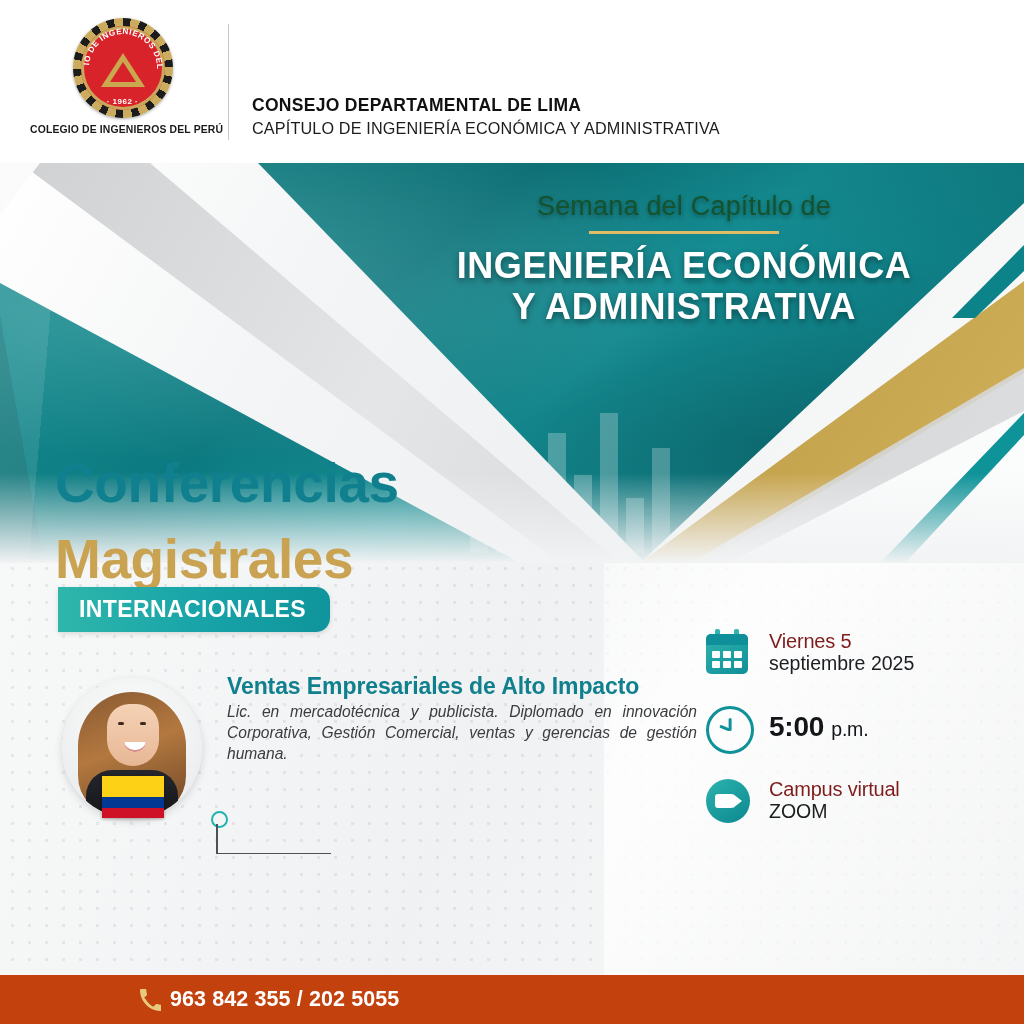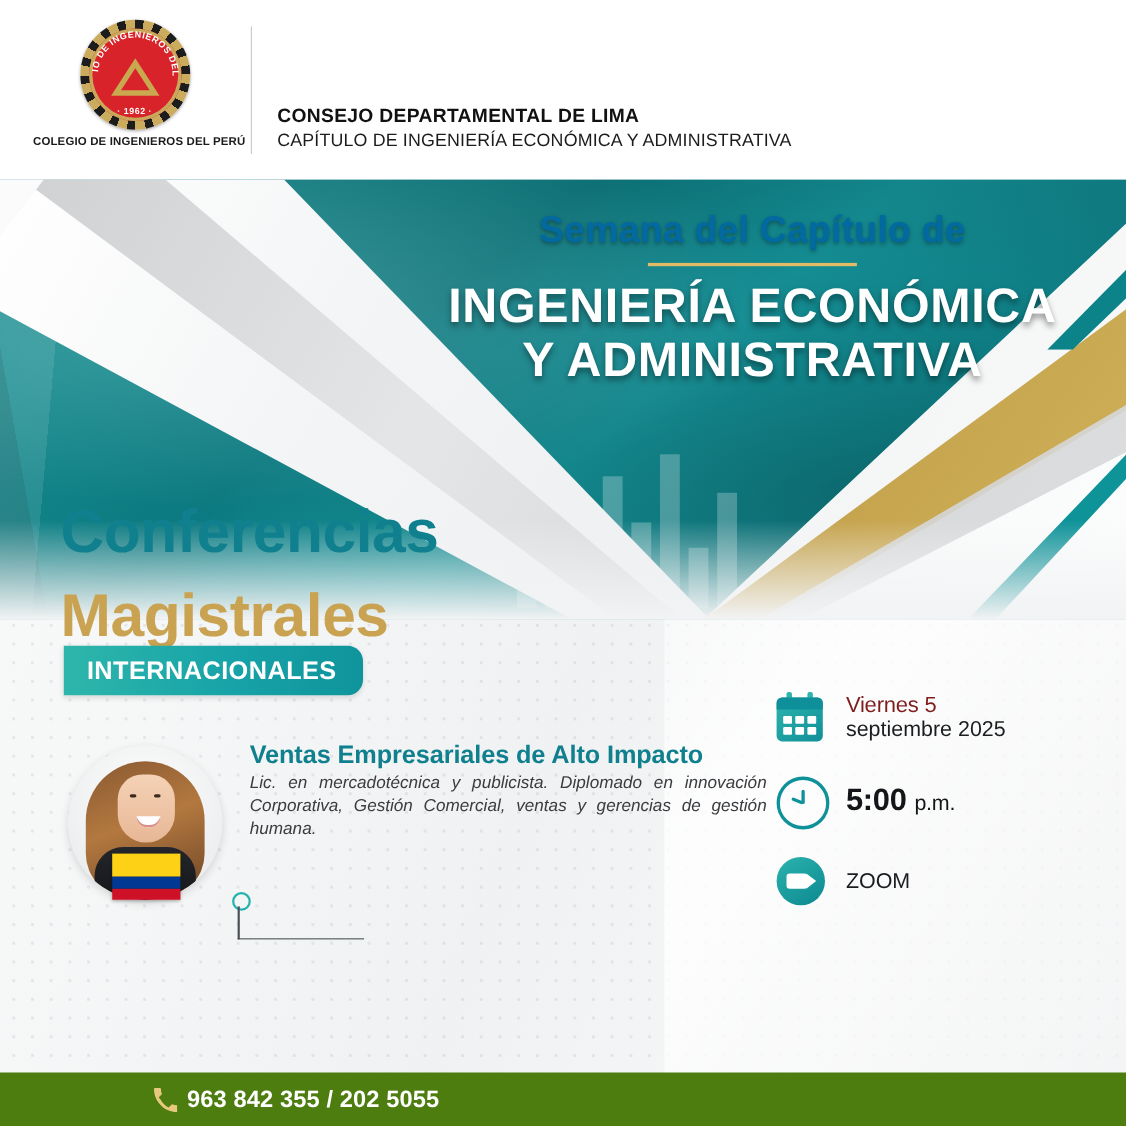--- a/index.html
+++ b/index.html
@@ -120,24 +120,24 @@
     clip-path:polygon(1024px 82px, 1024px 108px, 975px 155px, 952px 155px);
   }
   .hero-fade-bottom{
     position:absolute;left:0;bottom:0;width:1024px;height:90px;
     background:linear-gradient(180deg,rgba(242,243,244,0),rgba(242,243,244,1));
     pointer-events:none;
   }
 
   
   .hero-text{position:absolute;left:404px;top:192px;width:560px;text-align:center;z-index:12;}
-  .semana{font-size:34px;font-weight:bold;color:#0369a1;letter-spacing:.2px;
+  .semana{font-size:27px;font-weight:normal;color:#14532d;letter-spacing:.2px;
           text-shadow:0 2px 4px rgba(0,0,0,.35);line-height:1.05;}
   .rule{width:190px;height:3px;background:#e1bb66;margin:11px auto 12px;}
-  .bigtitle{font-size:44px;font-weight:bold;color:#fff;letter-spacing:.6px;line-height:1.13;
+  .bigtitle{font-size:36px;font-weight:bold;color:#fff;letter-spacing:.6px;line-height:1.13;
             text-shadow:0 3px 6px rgba(0,0,0,.42);}
 
   
   .conf{position:absolute;left:55px;top:455px;z-index:14;}
   .conf .c1{font-size:55px;font-weight:bold;color:#10808f;letter-spacing:-.4px;line-height:1.02;}
   .conf .c2{font-size:55px;font-weight:bold;color:#c9a352;letter-spacing:-.4px;line-height:1.02;margin-top:20px;}
   .badge-intl{
     display:inline-block;margin-left:3px;
     background:linear-gradient(90deg,#2eb6ab,#17a3a8 55%,#0f949b);
     border-radius:0 14px 14px 0;padding:9px 24px 9px 21px;
@@ -194,21 +194,21 @@
   .cam{width:44px;height:44px;border-radius:50%;background:linear-gradient(145deg,#2bb3ae,#0c8890);position:relative;margin-top:1px;}
   .cam .body{position:absolute;left:9px;top:15px;width:19px;height:14px;border-radius:3px;background:#fff;}
   .cam .lens{position:absolute;left:27px;top:15px;width:0;height:0;
              border-top:7px solid transparent;border-bottom:7px solid transparent;border-left:9px solid #fff;}
   .itext .t1{font-size:20px;font-weight:normal;color:#7f1d1d;line-height:1.04;letter-spacing:-.2px;}
   .itext .t2{font-size:19.5px;color:#1c1d20;line-height:1.12;margin-top:2px;}
   .itext .inline{font-size:28px;font-weight:bold;color:#141518;letter-spacing:-.2px;}
   .itext .inline small{font-size:19.5px;font-weight:normal;margin-left:7px;}
 
   
-  .footer{position:absolute;left:0;bottom:0;width:1024px;height:49px;background:#4d7c0f;z-index:20;
+  .footer{position:absolute;left:0;bottom:0;width:1024px;height:49px;background:#c2410c;z-index:20;
           display:flex;align-items:center;}
   .fitem{display:flex;align-items:center;color:#fff;font-size:21.5px;font-weight:bold;letter-spacing:.1px;}
   .fitem.phone{margin-left:140px;}
   .fitem.mail{margin-left:69px;}
   .ph-icon{width:21px;height:23px;margin-right:9px;position:relative;}
   .ph-icon svg{display:block;}
   .ml-icon{width:25px;height:19px;margin-right:10px;background:#e7c97e;border-radius:2px;position:relative;overflow:hidden;}
   .ml-icon::before{content:"";position:absolute;left:2px;top:3px;width:21px;height:13px;
         background:linear-gradient(135deg,transparent 45%,#b9962f 46%,#b9962f 54%,transparent 55%),
                    linear-gradient(225deg,transparent 45%,#b9962f 46%,#b9962f 54%,transparent 55%);}
@@ -356,20 +356,21 @@
     </div>
 
     <div class="irow">
       <div class="icon">
         <div class="cam">
             <div class="body"></div>
             <div class="lens"></div>
           </div>
       </div>
       <div class="itext">
+        <div class="t1">Campus virtual</div>
         <div class="t2">ZOOM</div>
       </div>
     </div>
 
   </div>
 
 
   <div class="footer">
     <div class="fitem phone">
       <span class="ph-icon">

